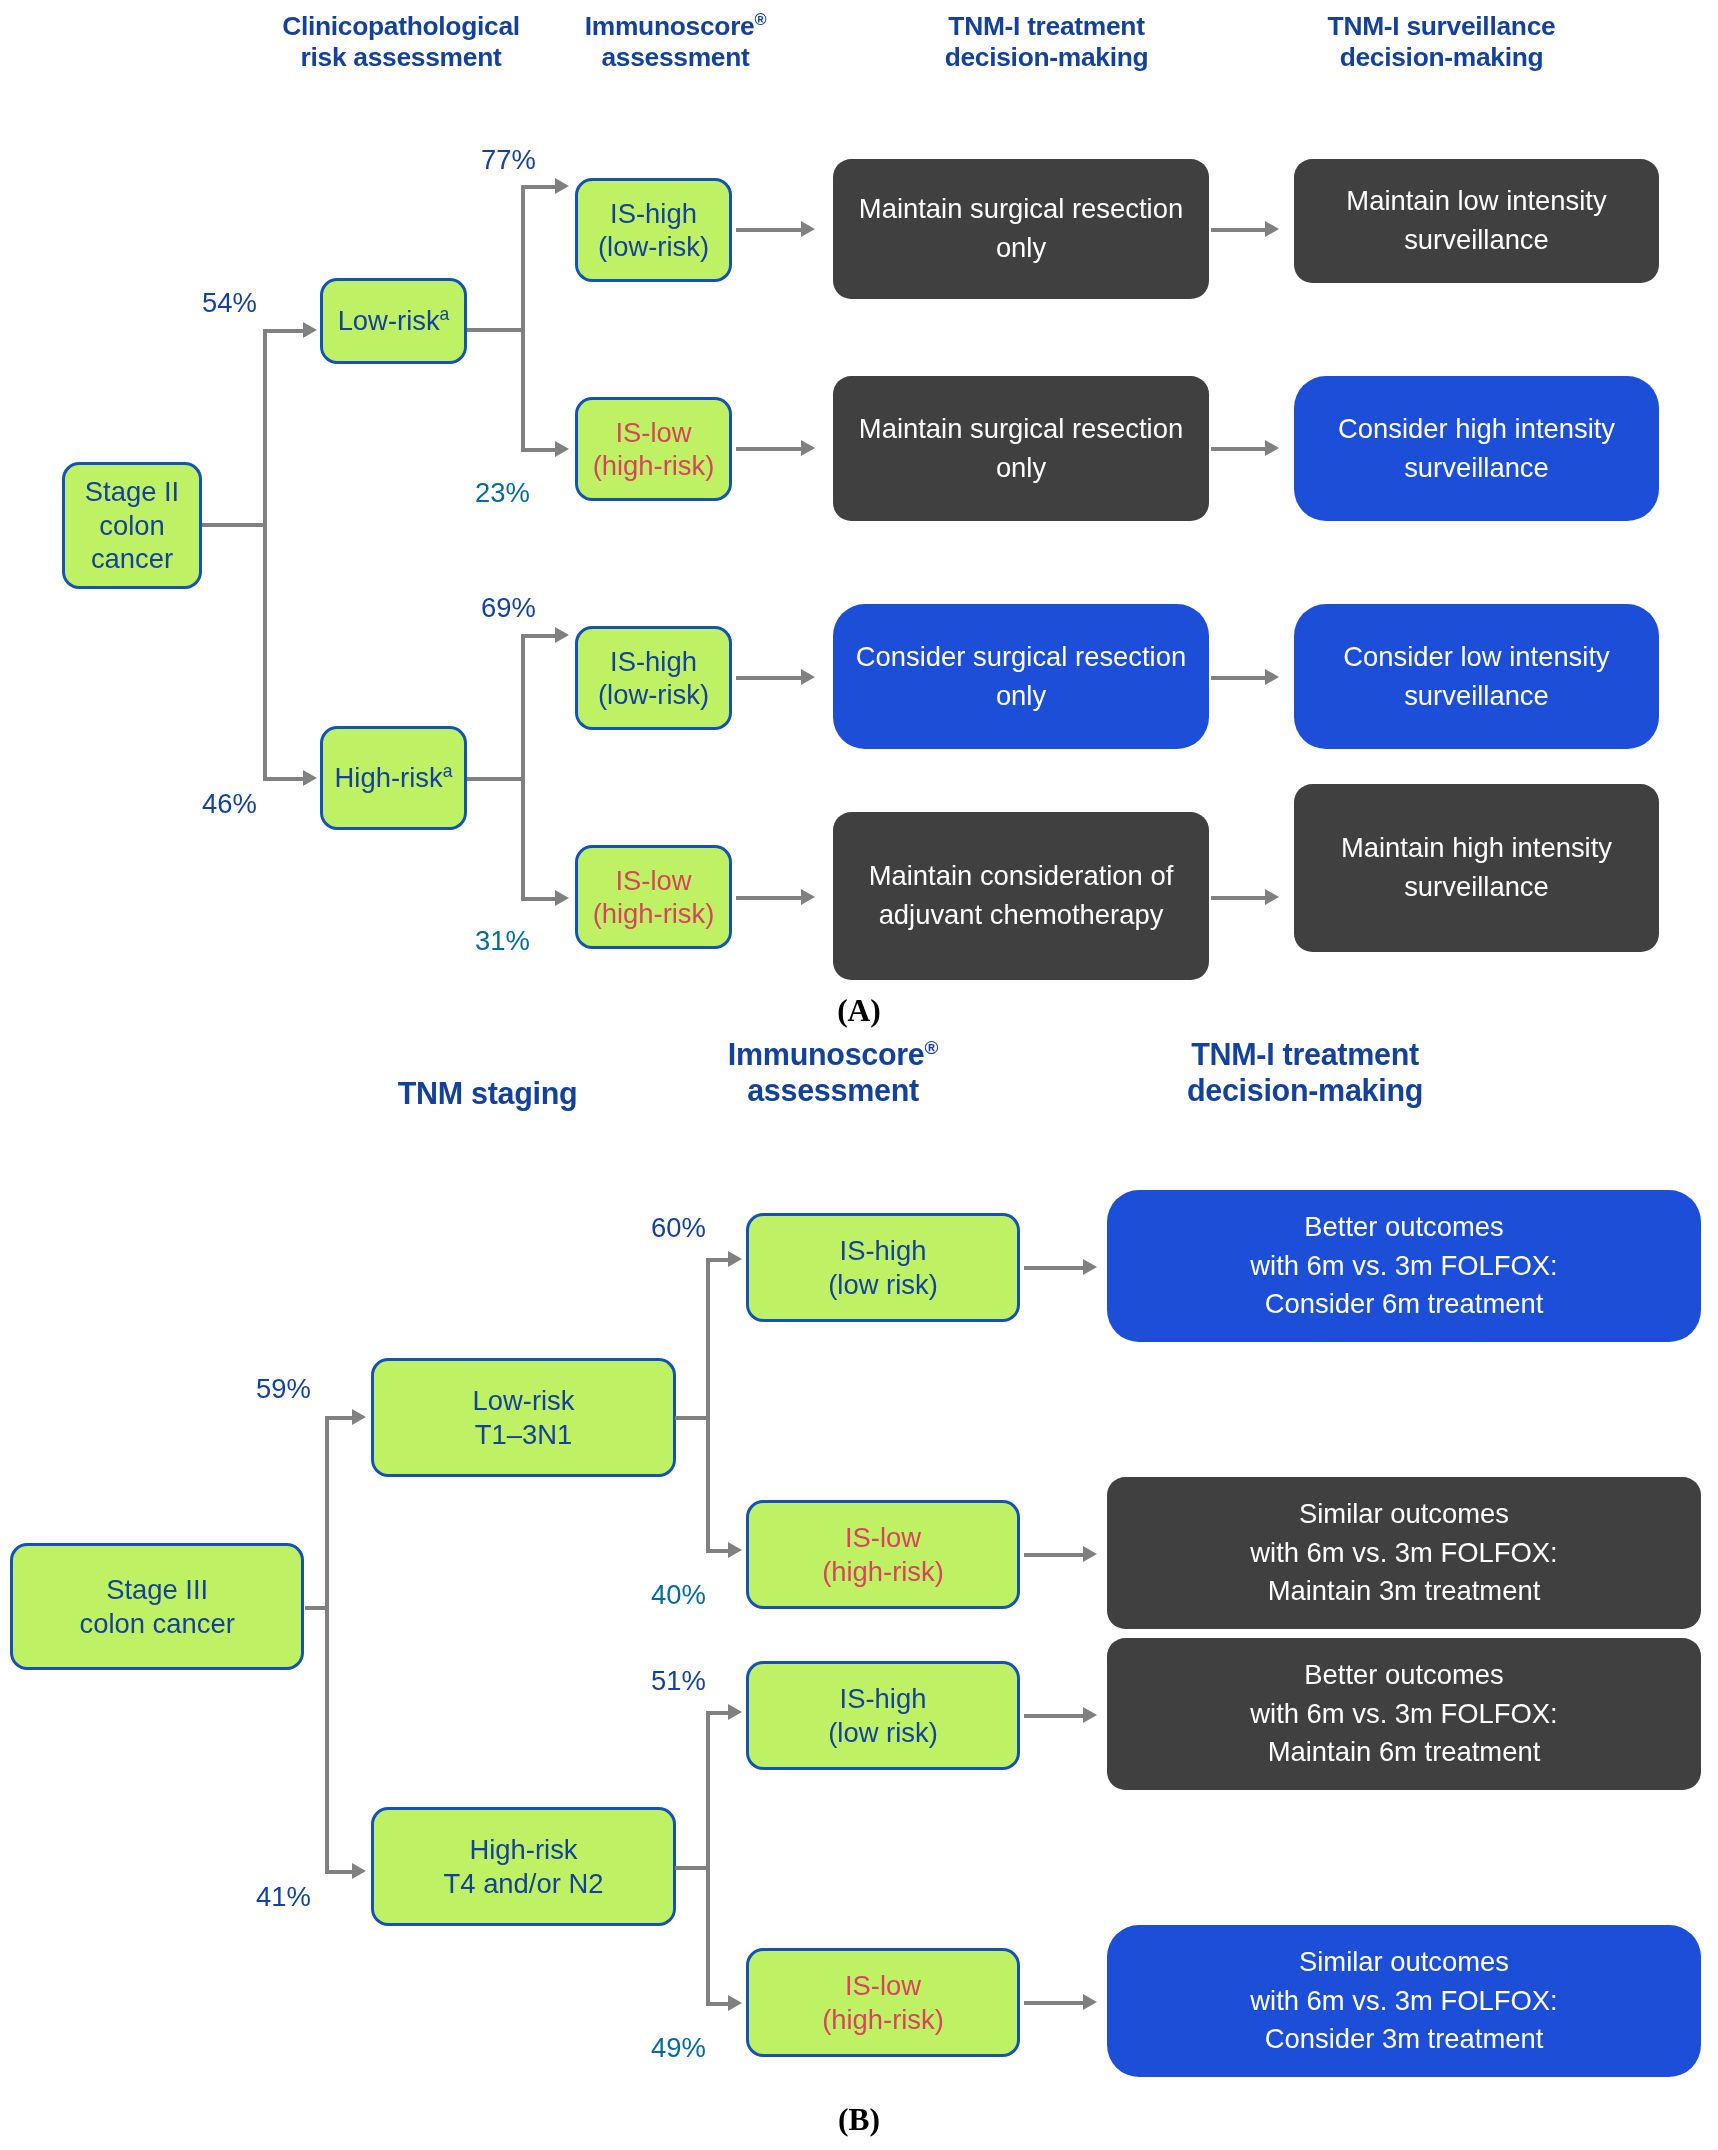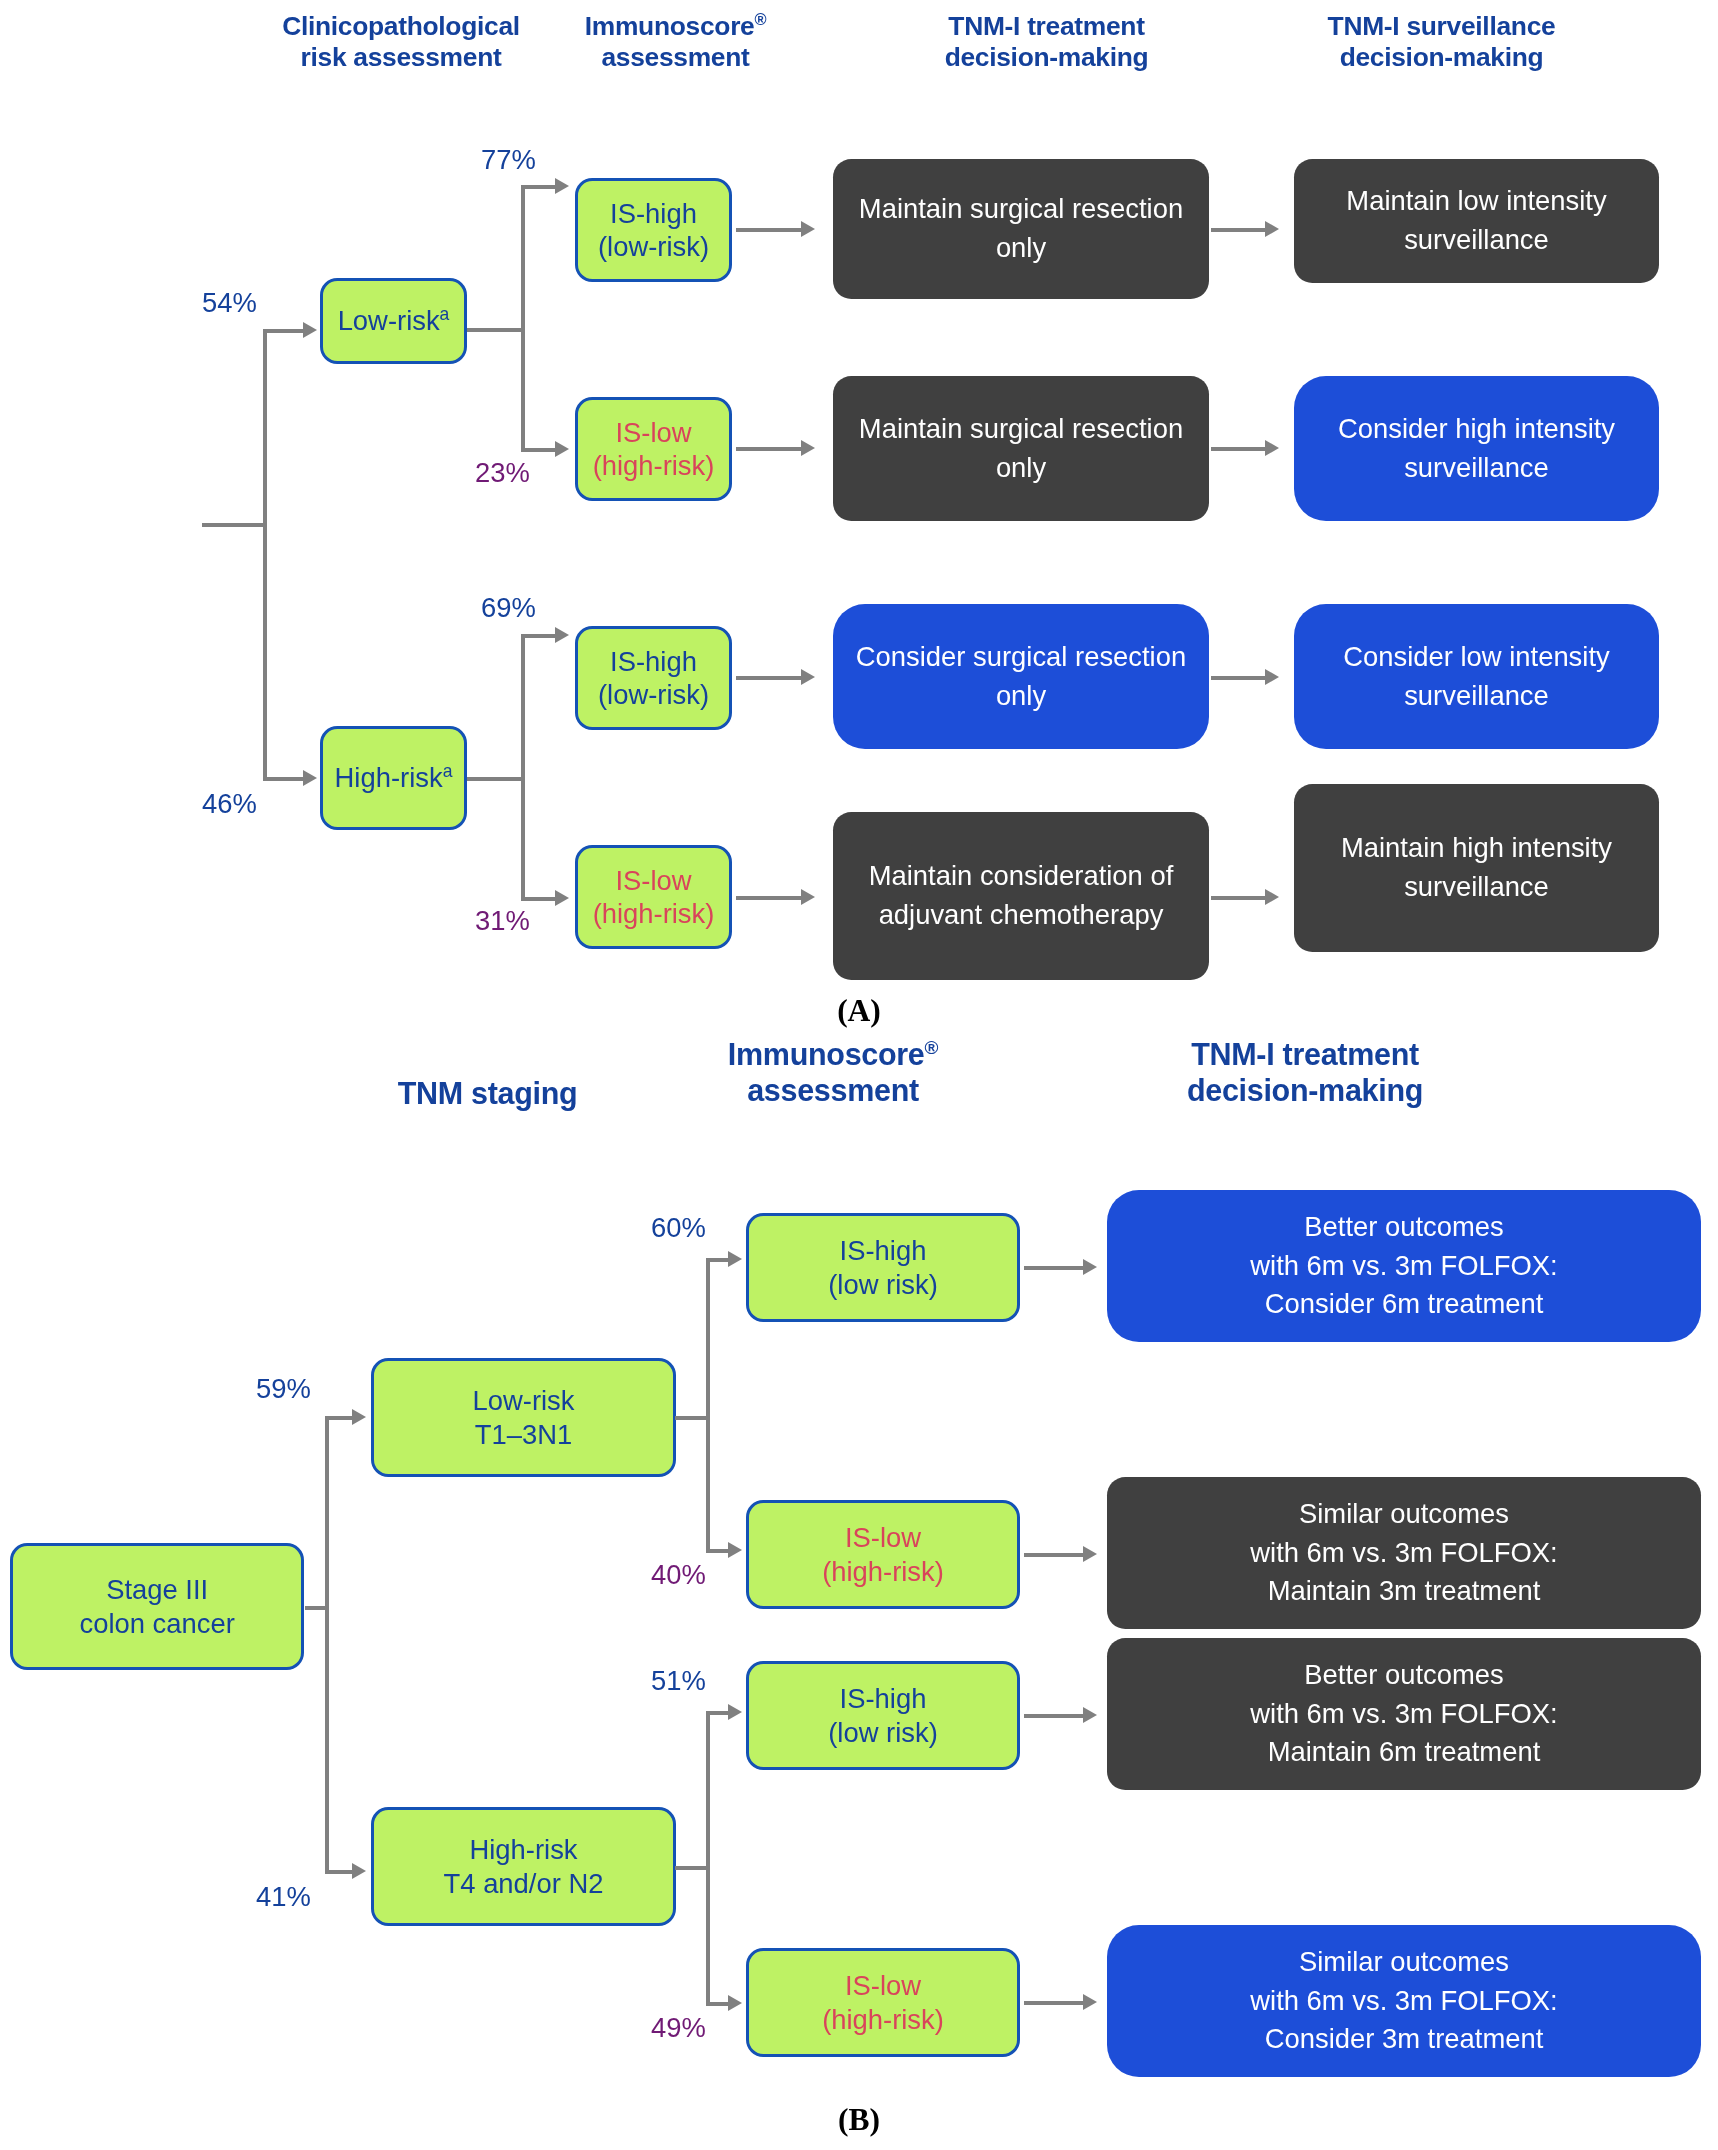--- a/index.html
+++ b/index.html
@@ -73,21 +73,21 @@
   }
   .outcome.orange { background: #404040; }
   .outcome.teal   { background: #1d4ed8; border-radius: 32px; }
   
   .pct {
     position: absolute;
     font-size: 27.4px;
     color: #14419B;
     white-space: nowrap;
   }
-  .pct.red { color: #701a75; }
+  .pct.red { color: #0369a1; margin-top: 20px; }
   
   .ln {
     position: absolute;
     background: #808080;
   }
   .ln.h { height: 3.6px; }
   .ln.v { width: 3.6px; }
   .arrow {
     position: absolute;
     width: 0;
@@ -122,20 +122,25 @@
   </div>
   <div class="col-header a" style="left:894px;top:11.2px;width:305px;">
     <div>TNM-I treatment</div>
     <div>decision-making</div>
   </div>
   <div class="col-header a" style="left:1274px;top:11.2px;width:335px;">
     <div>TNM-I surveillance</div>
     <div>decision-making</div>
   </div>
 
+  <div class="node" style="left:62px;top:462px;width:140px;height:127px;flex-direction:column;">
+    <span>Stage II</span>
+    <span>colon</span>
+    <span>cancer</span>
+  </div>
 
   <div class="ln h" style="left:202px;top:523px;width:63px;"></div>
   <div class="ln v" style="left:263px;top:329px;height:452px;"></div>
   <div class="ln h" style="left:263px;top:329px;width:41px;"></div>
   <div class="ln h" style="left:263px;top:777px;width:41px;"></div>
   <div class="arrow" style="left:303px;top:322px;"></div>
   <div class="arrow" style="left:303px;top:770px;"></div>
 
   <div class="pct" style="left:202px;top:287px;">54%</div>
   <div class="pct" style="left:202px;top:788px;">46%</div>

